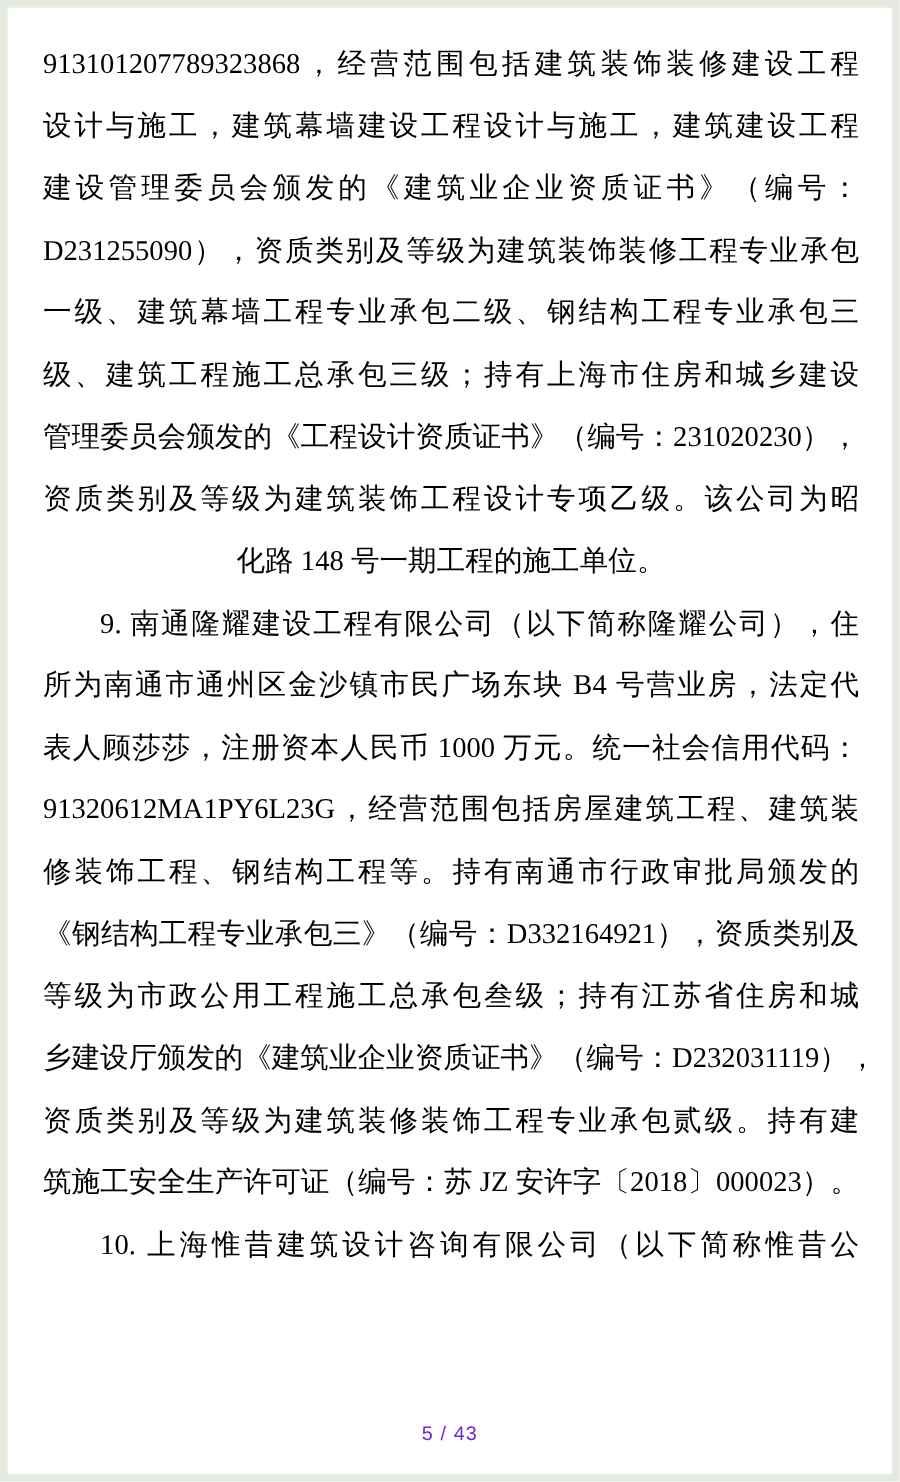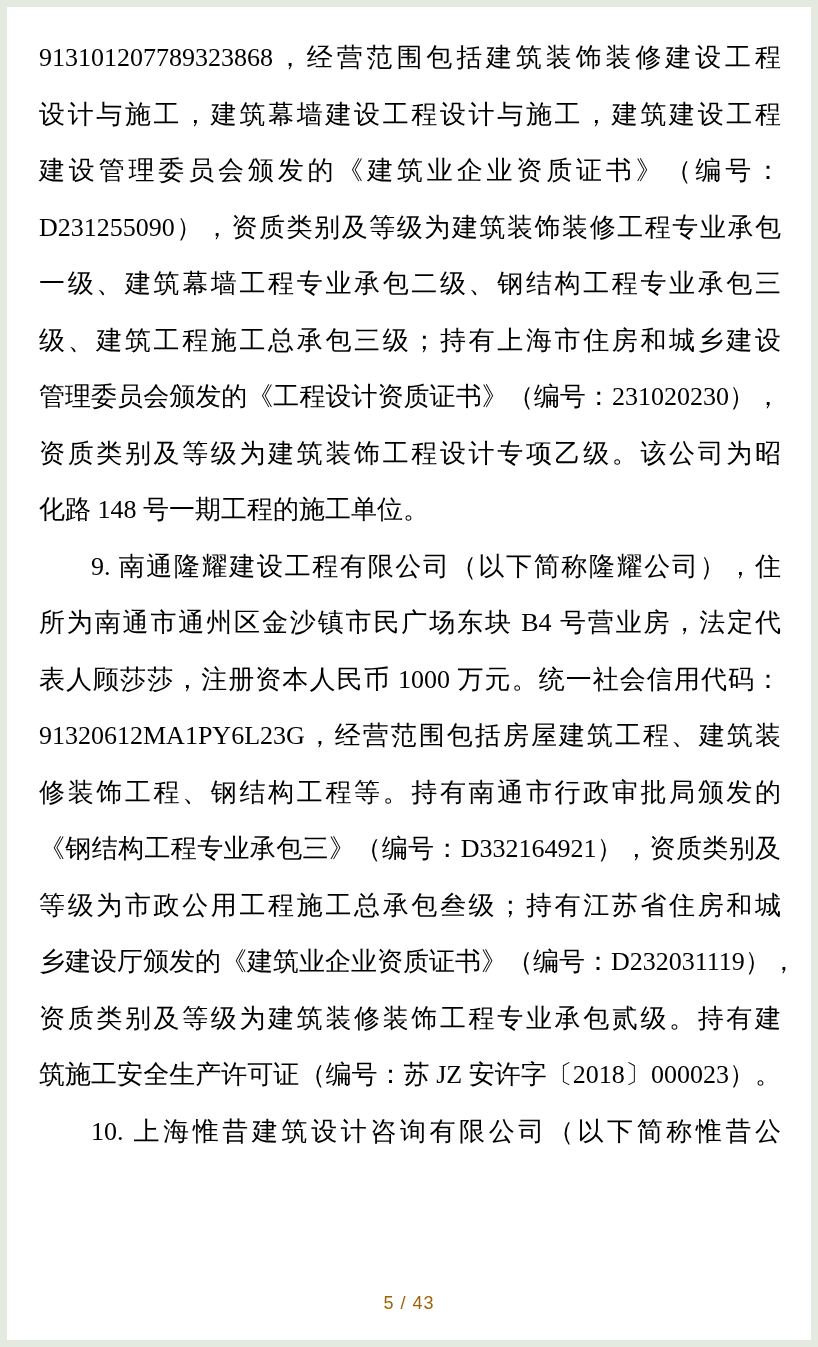--- a/index.html
+++ b/index.html
@@ -23,35 +23,35 @@
   .line {
     font-size: 26px;
     line-height: 56.5px;
     color: #000000;
     text-align: justify;
     text-align-last: justify;
     text-justify: inter-character;
     white-space: nowrap;
   }
   .line.short {
-    text-align: left;
+    text-align: center;
     text-align-last: auto;
   }
   .line.indent {
     text-indent: 52px;
   }
   .page-footer {
     position: absolute;
     left: 0;
     right: 0;
     bottom: 26px;
     text-align: center;
     font-family: "Liberation Sans", "DejaVu Sans", sans-serif;
     font-size: 18px;
-    color: #a16207;
+    color: #6d28d9;
     letter-spacing: 1px;
   }
 </style>
 </head>
 <body>
 
 <div class="page">
   <div class="doc-body">
     <div class="line">913101207789323868，经营范围包括建筑装饰装修建设工程</div>
     <div class="line">设计与施工，建筑幕墙建设工程设计与施工，建筑建设工程</div>

